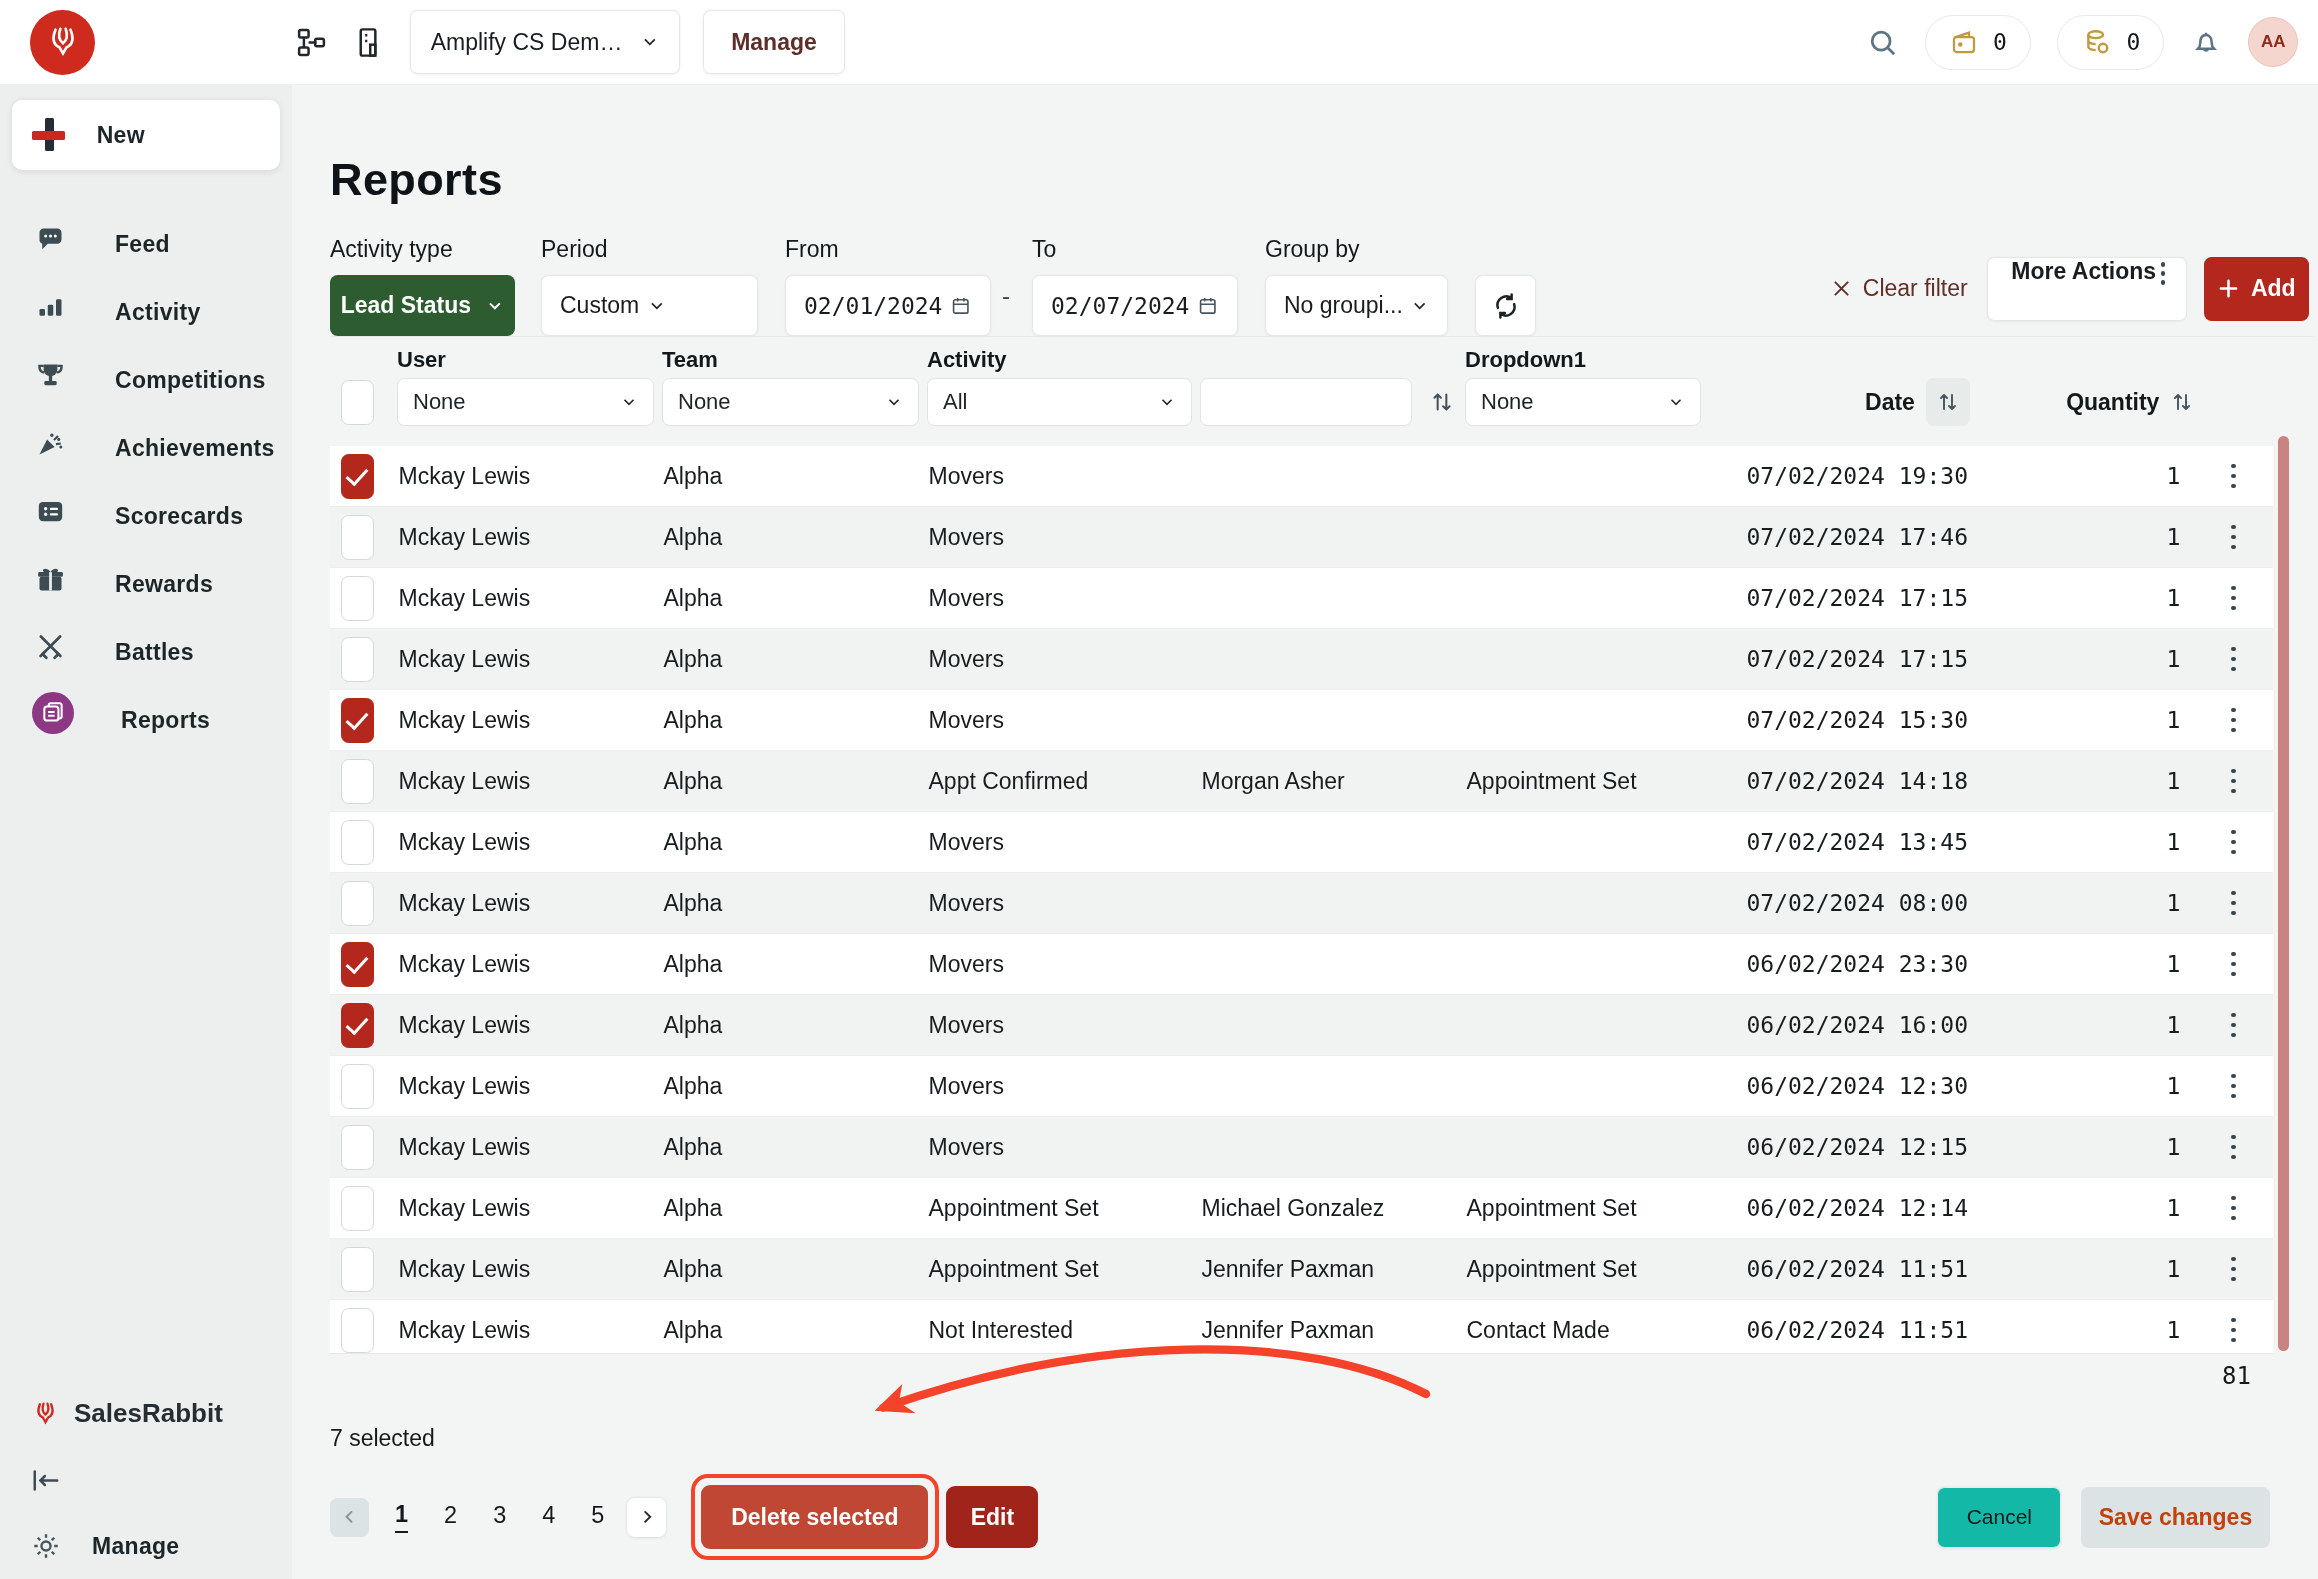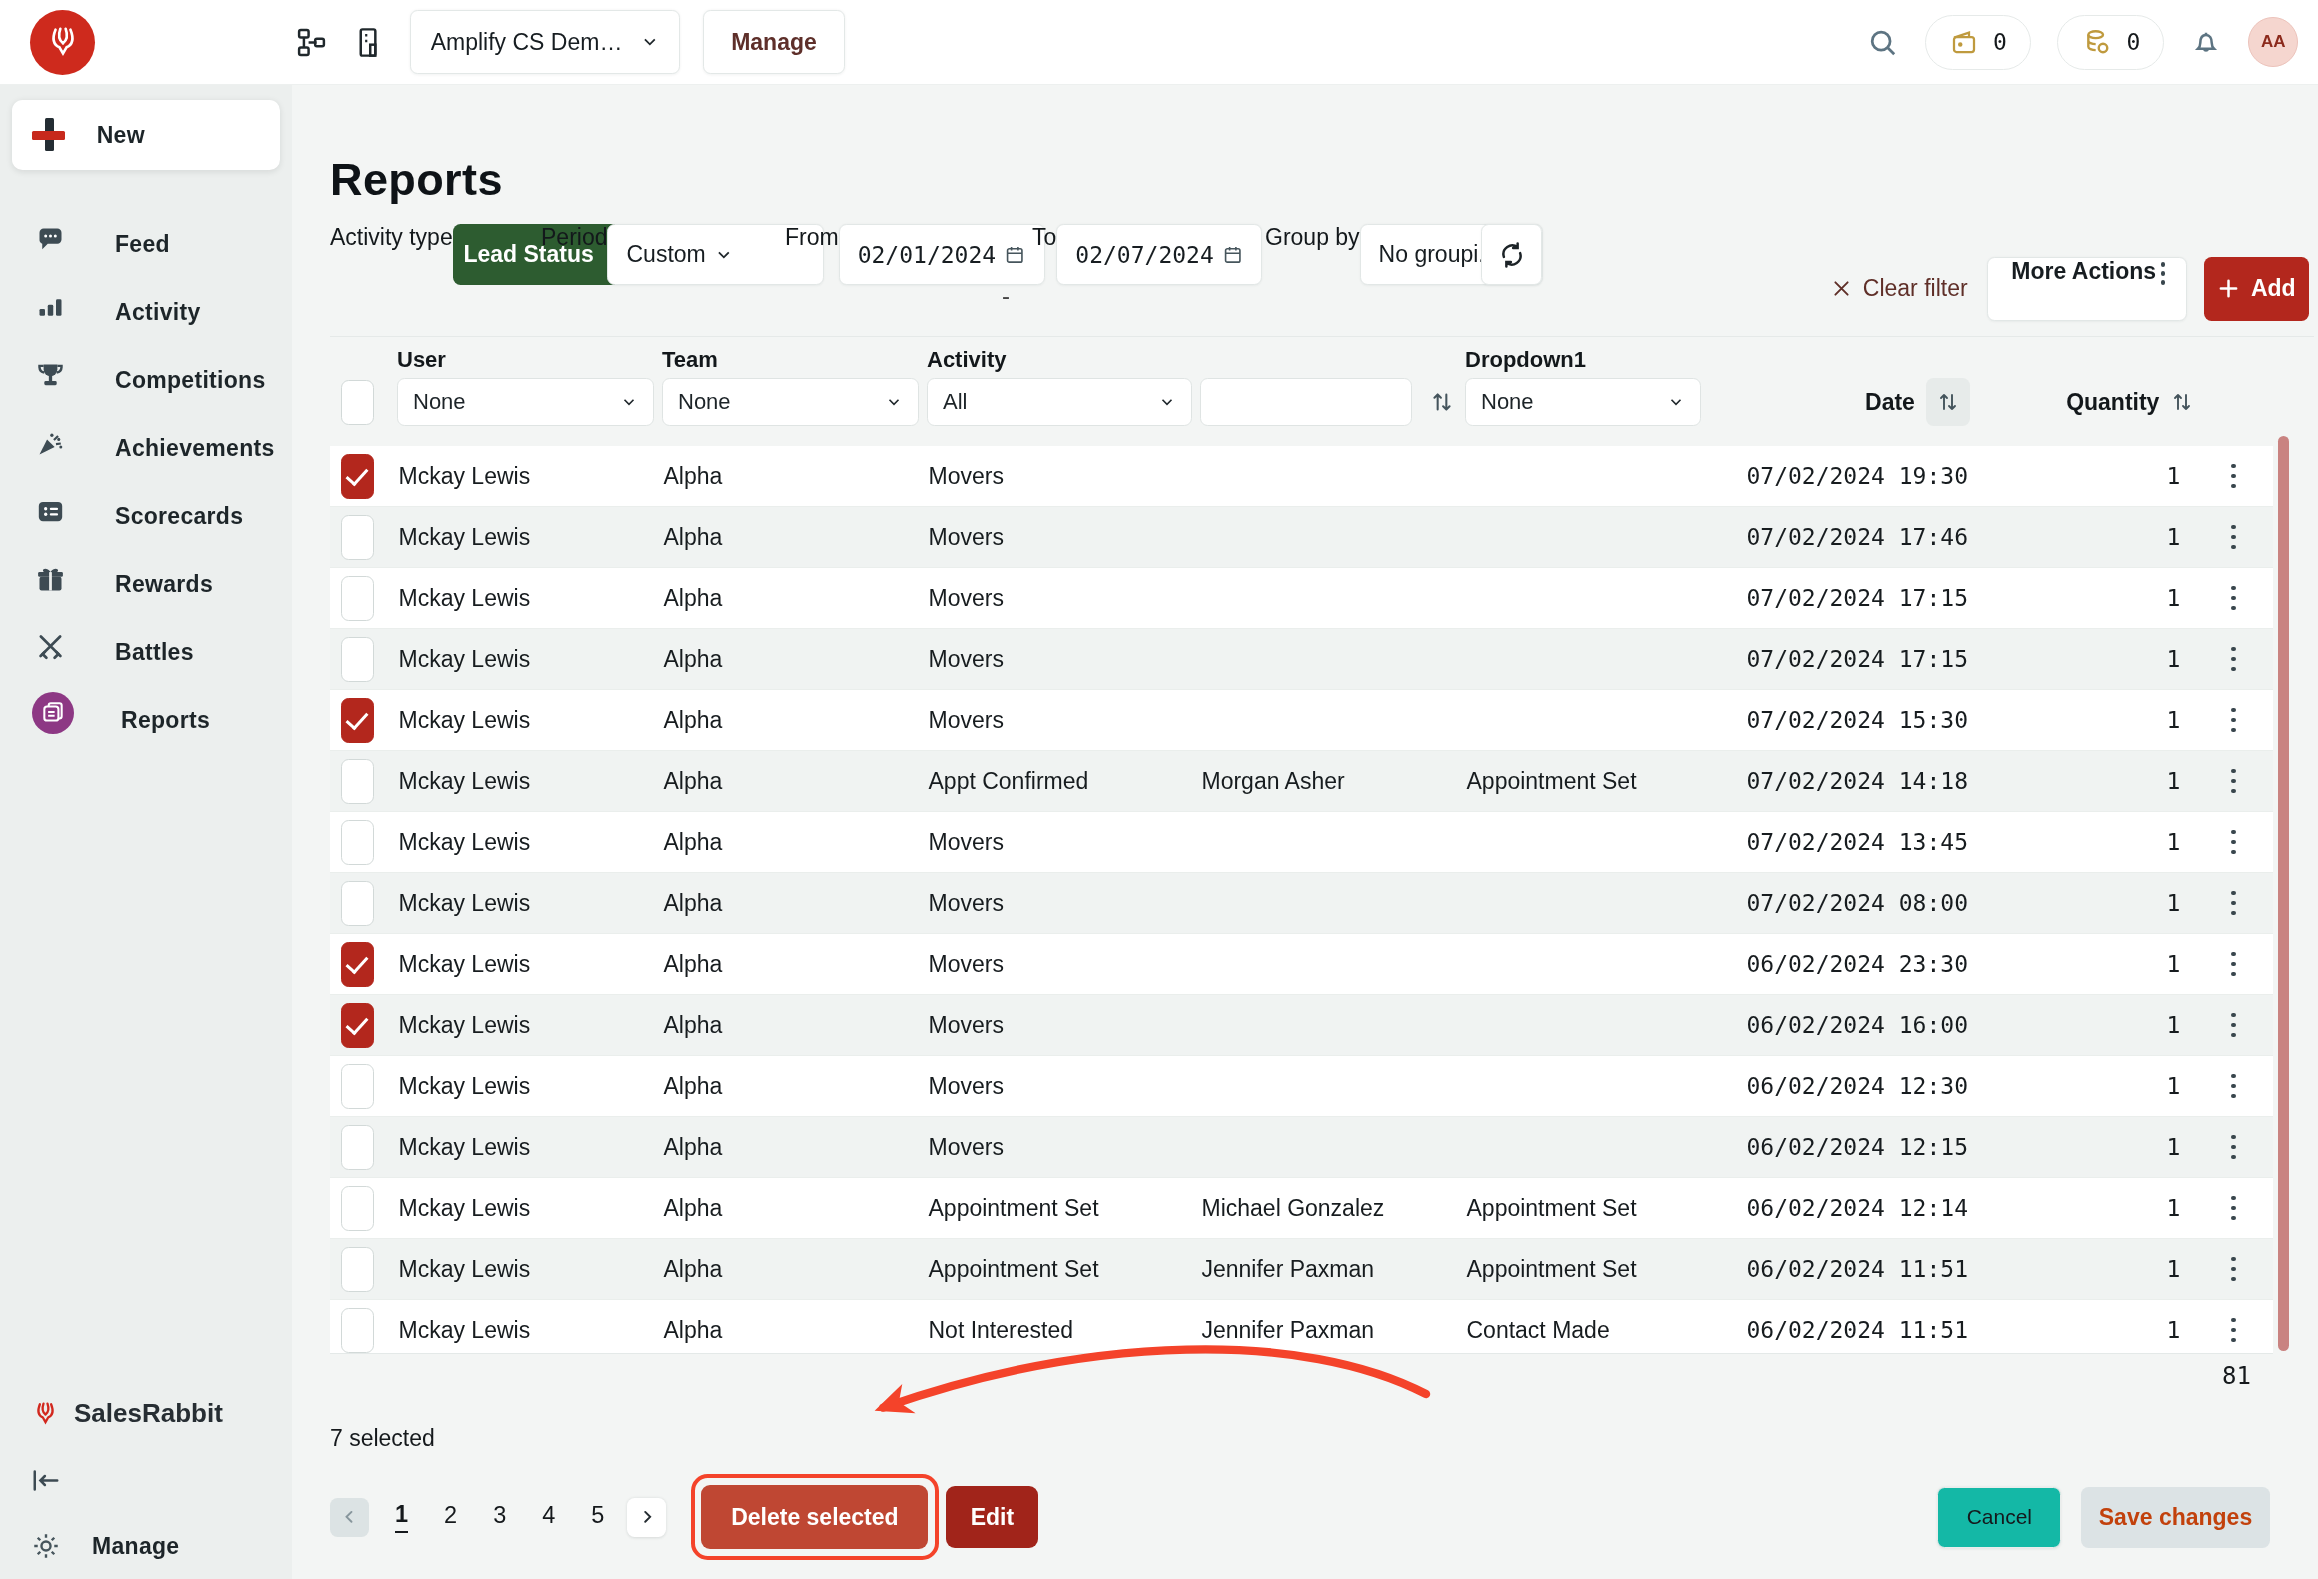--- a/index.html
+++ b/index.html
@@ -43,21 +43,21 @@
   .nav-label{font-size:23px;font-weight:600;color:#1d2529;letter-spacing:0.3px}
   .side-footer{position:absolute;left:0;right:0;bottom:0;height:273px}
   .brand-row{position:absolute;left:29px;bottom:149px;display:flex;align-items:center;gap:12px}
   .brand-text{font-size:26px;font-weight:700;color:#272e33}
   .collapse{position:absolute;left:30px;bottom:85px;color:#4c5a61}
   .manage-row{position:absolute;left:30px;bottom:16.7px;display:flex;align-items:center;gap:30px}
 
   
   .title{position:absolute;left:330px;top:124px;font-size:45px;font-weight:800;color:#0e1317;letter-spacing:0.4px}
   .flabel{font-size:23px;color:#13181b;margin-bottom:12px}
-  .fgroup{position:absolute;top:224px;display:flex;flex-direction:row}
+  .fgroup{position:absolute;top:236px;display:flex;flex-direction:column}
   .ctrl{height:61px;border-radius:7.6px;display:flex;align-items:center;font-size:23px}
   .white-ctrl{background:#fff;border:0.8px solid #e2e7e6;box-shadow:0 0.8px 2.3px rgba(20,30,30,.05);color:#171d21;padding:0 18px;gap:8px}
   .btn-leadstatus{background:#2d5c30;color:#fff;width:185px;justify-content:center;gap:13.6px;font-weight:600}
   .dash{position:absolute;top:282px;left:1002px;font-size:24px;color:#444}
   .filters-right{position:absolute;top:258px;right:9px;height:61px;display:flex;align-items:center;gap:16.7px}
   .clearfilter{display:flex;align-items:center;gap:10.6px;color:#5f2f28;font-size:23px;margin-right:3px}
   .btn-more{height:64px;background:#fff;border:0.8px solid #e2e7e6;border-radius:7.6px;box-shadow:0 0.8px 2.3px rgba(20,30,30,.05);
     display:flex;align-items:flex-start;gap:0;padding:0 16.7px 0 23px;font-size:23px;font-weight:600;color:#171d21}
   .btn-add{height:64px;width:105px;background:#b3271d;color:#fff;border-radius:7.6px;display:flex;
     align-items:center;justify-content:center;gap:10.6px;font-size:23px;font-weight:600}

